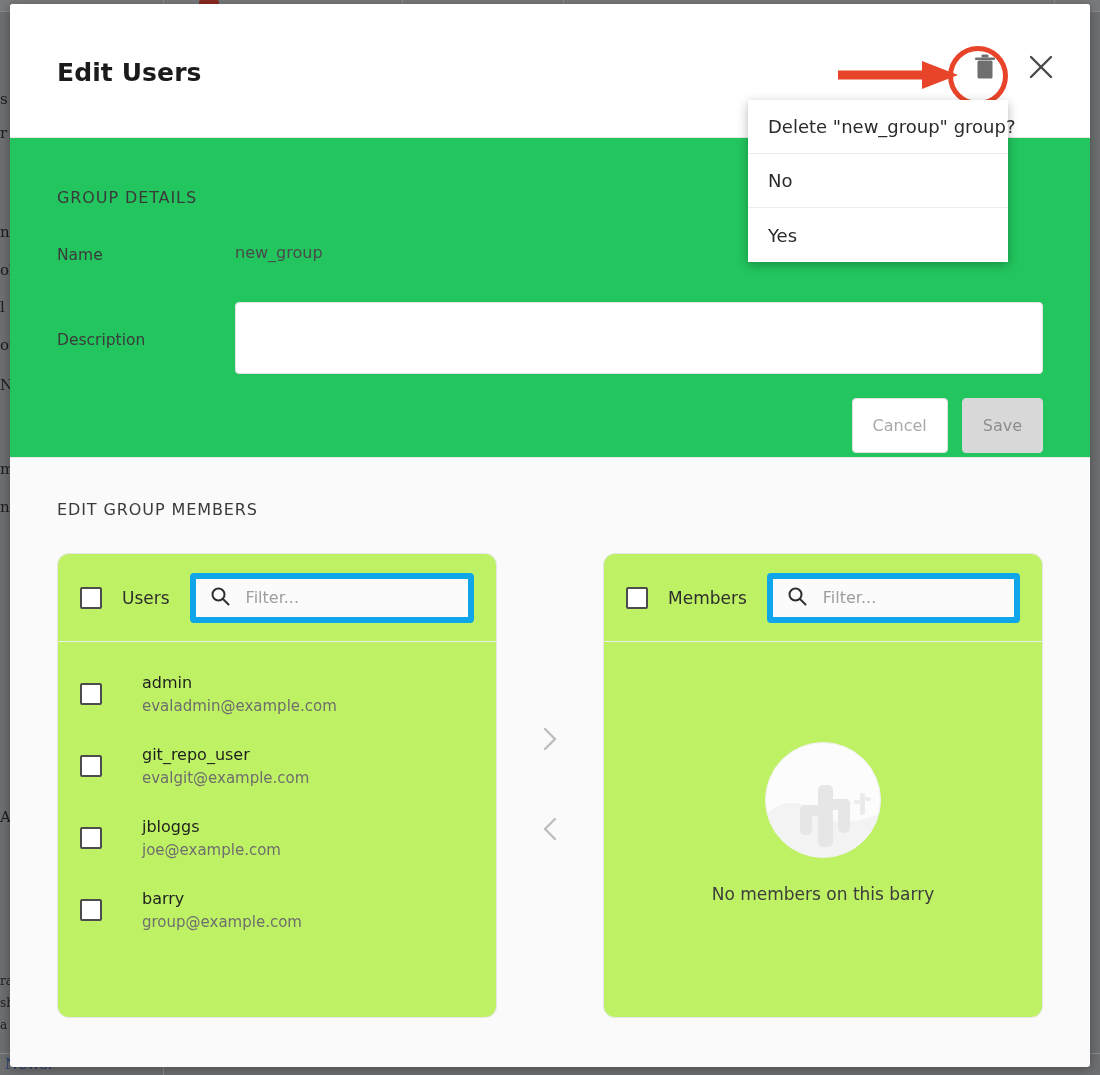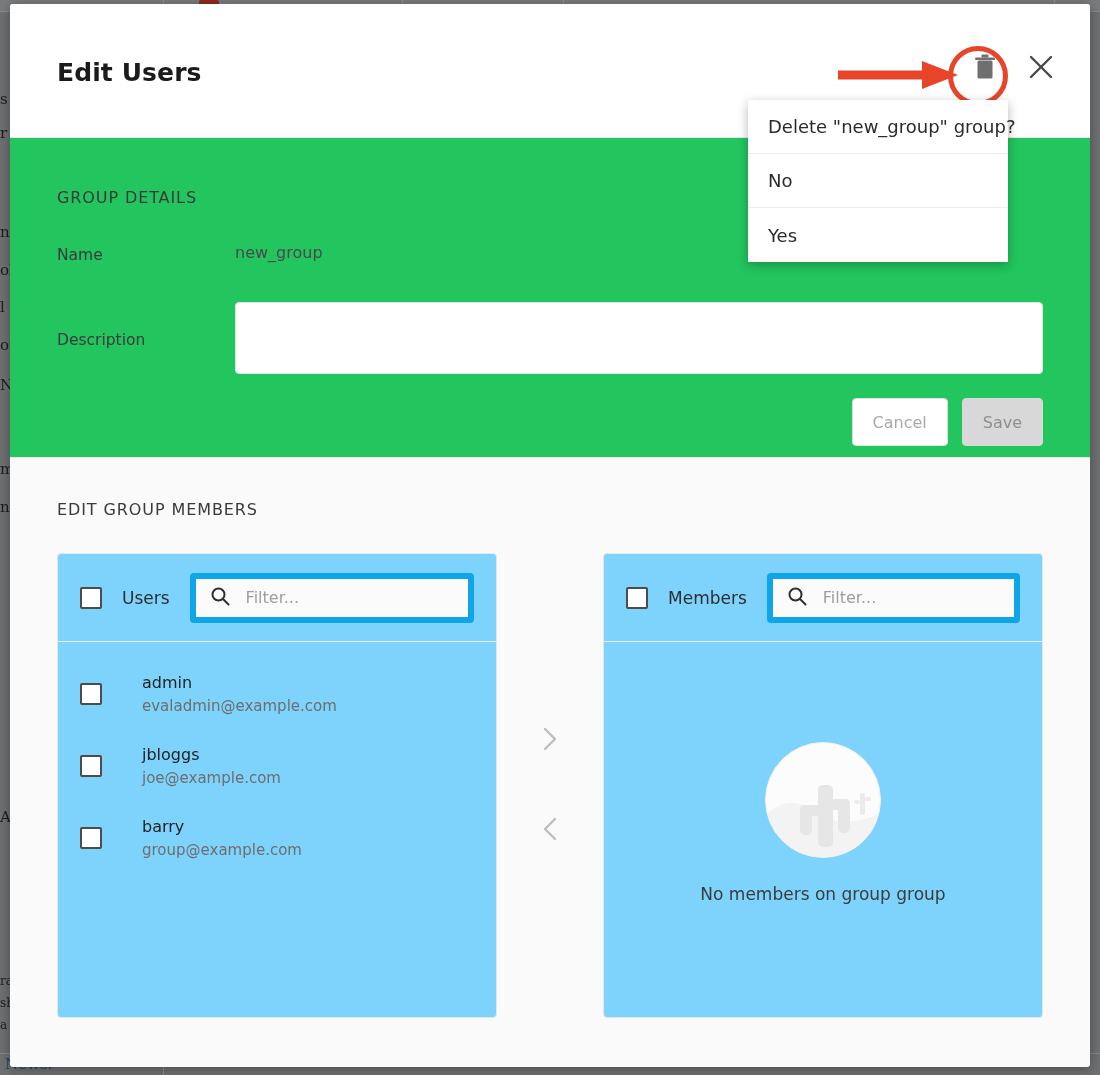--- a/index.html
+++ b/index.html
@@ -147,21 +147,21 @@
     width: 808px; height: 72px;
     background: #ffffff;
     border: 1px solid #e3e3e3;
     border-radius: 4px;
   }
   .btn-row {
     display: flex; justify-content: flex-end; align-items: center;
     gap: 14px; margin-top: 24px;
   }
   .btn {
-    height: 48px; min-width: 85px;
+    height: 55px; min-width: 85px;
     border-radius: 4px;
     font-size: 16px;
     display: flex; align-items: center; justify-content: center;
     cursor: pointer;
     padding: 0 20px;
   }
   .btn-cancel { background: #ffffff; border: 1px solid #e0e0e0; color: #a9a9a9; }
   .btn-save { background: #d8d8d8; border: 1px solid #d8d8d8; color: #8e8e8e; min-width: 78px; }
 
   
@@ -170,23 +170,23 @@
     background: #fafafa;
     padding: 42px 47px 0 47px;
   }
   .transfer {
     display: flex;
     margin-top: 34px;
     align-items: stretch;
   }
   .panel {
     width: 440px; flex: 0 0 440px;
-    background: #7dd3fc;
+    background: #bef264;
     border: 1px solid #e6e6e6;
-    border-radius: 4px;
+    border-radius: 12px;
     height: 465px;
     display: flex; flex-direction: column;
     overflow: hidden;
   }
   .panel-head {
     height: 88px;
     display: flex; align-items: center;
     padding: 0 22px;
     border-bottom: 1px solid #ececec;
     gap: 20px;
@@ -358,20 +358,27 @@
             </span>
             <input class="filter-input" type="text" placeholder="Filter..." style="">
           </div>
         </div>
         <div class="panel-body">
           <div class="user-row">
             <div class="cbox"></div>
             <div class="user-meta">
               <div class="user-name">admin</div>
               <div class="user-email">evaladmin@example.com</div>
+            </div>
+          </div>
+          <div class="user-row">
+            <div class="cbox"></div>
+            <div class="user-meta">
+              <div class="user-name">git_repo_user</div>
+              <div class="user-email">evalgit@example.com</div>
             </div>
           </div>
           <div class="user-row">
             <div class="cbox"></div>
             <div class="user-meta">
               <div class="user-name">jbloggs</div>
               <div class="user-email">joe@example.com</div>
             </div>
           </div>
           <div class="user-row">
@@ -419,20 +426,20 @@
                 <rect x="52" y="42" width="15" height="62" rx="5" fill="#e6e6e6"></rect>
                 <rect x="34" y="62" width="12" height="30" rx="5" fill="#e6e6e6"></rect>
                 <rect x="34" y="62" width="26" height="11" rx="5" fill="#e6e6e6"></rect>
                 <rect x="72" y="56" width="12" height="34" rx="5" fill="#e6e6e6"></rect>
                 <rect x="60" y="56" width="24" height="11" rx="5" fill="#e6e6e6"></rect>
                 <rect x="94" y="50" width="5" height="22" rx="2" fill="#ebebeb"></rect>
                 <rect x="88" y="57" width="6" height="4" rx="2" fill="#ebebeb"></rect>
                 <rect x="99" y="54" width="6" height="4" rx="2" fill="#ebebeb"></rect>
               </svg>
             </div>
-            <div class="empty-text">No members on group group</div>
+            <div class="empty-text">No members on this barry</div>
           </div>
         </div>
       </div>
 
     </div>
   </div>
 </div>
 
 </body></html>

